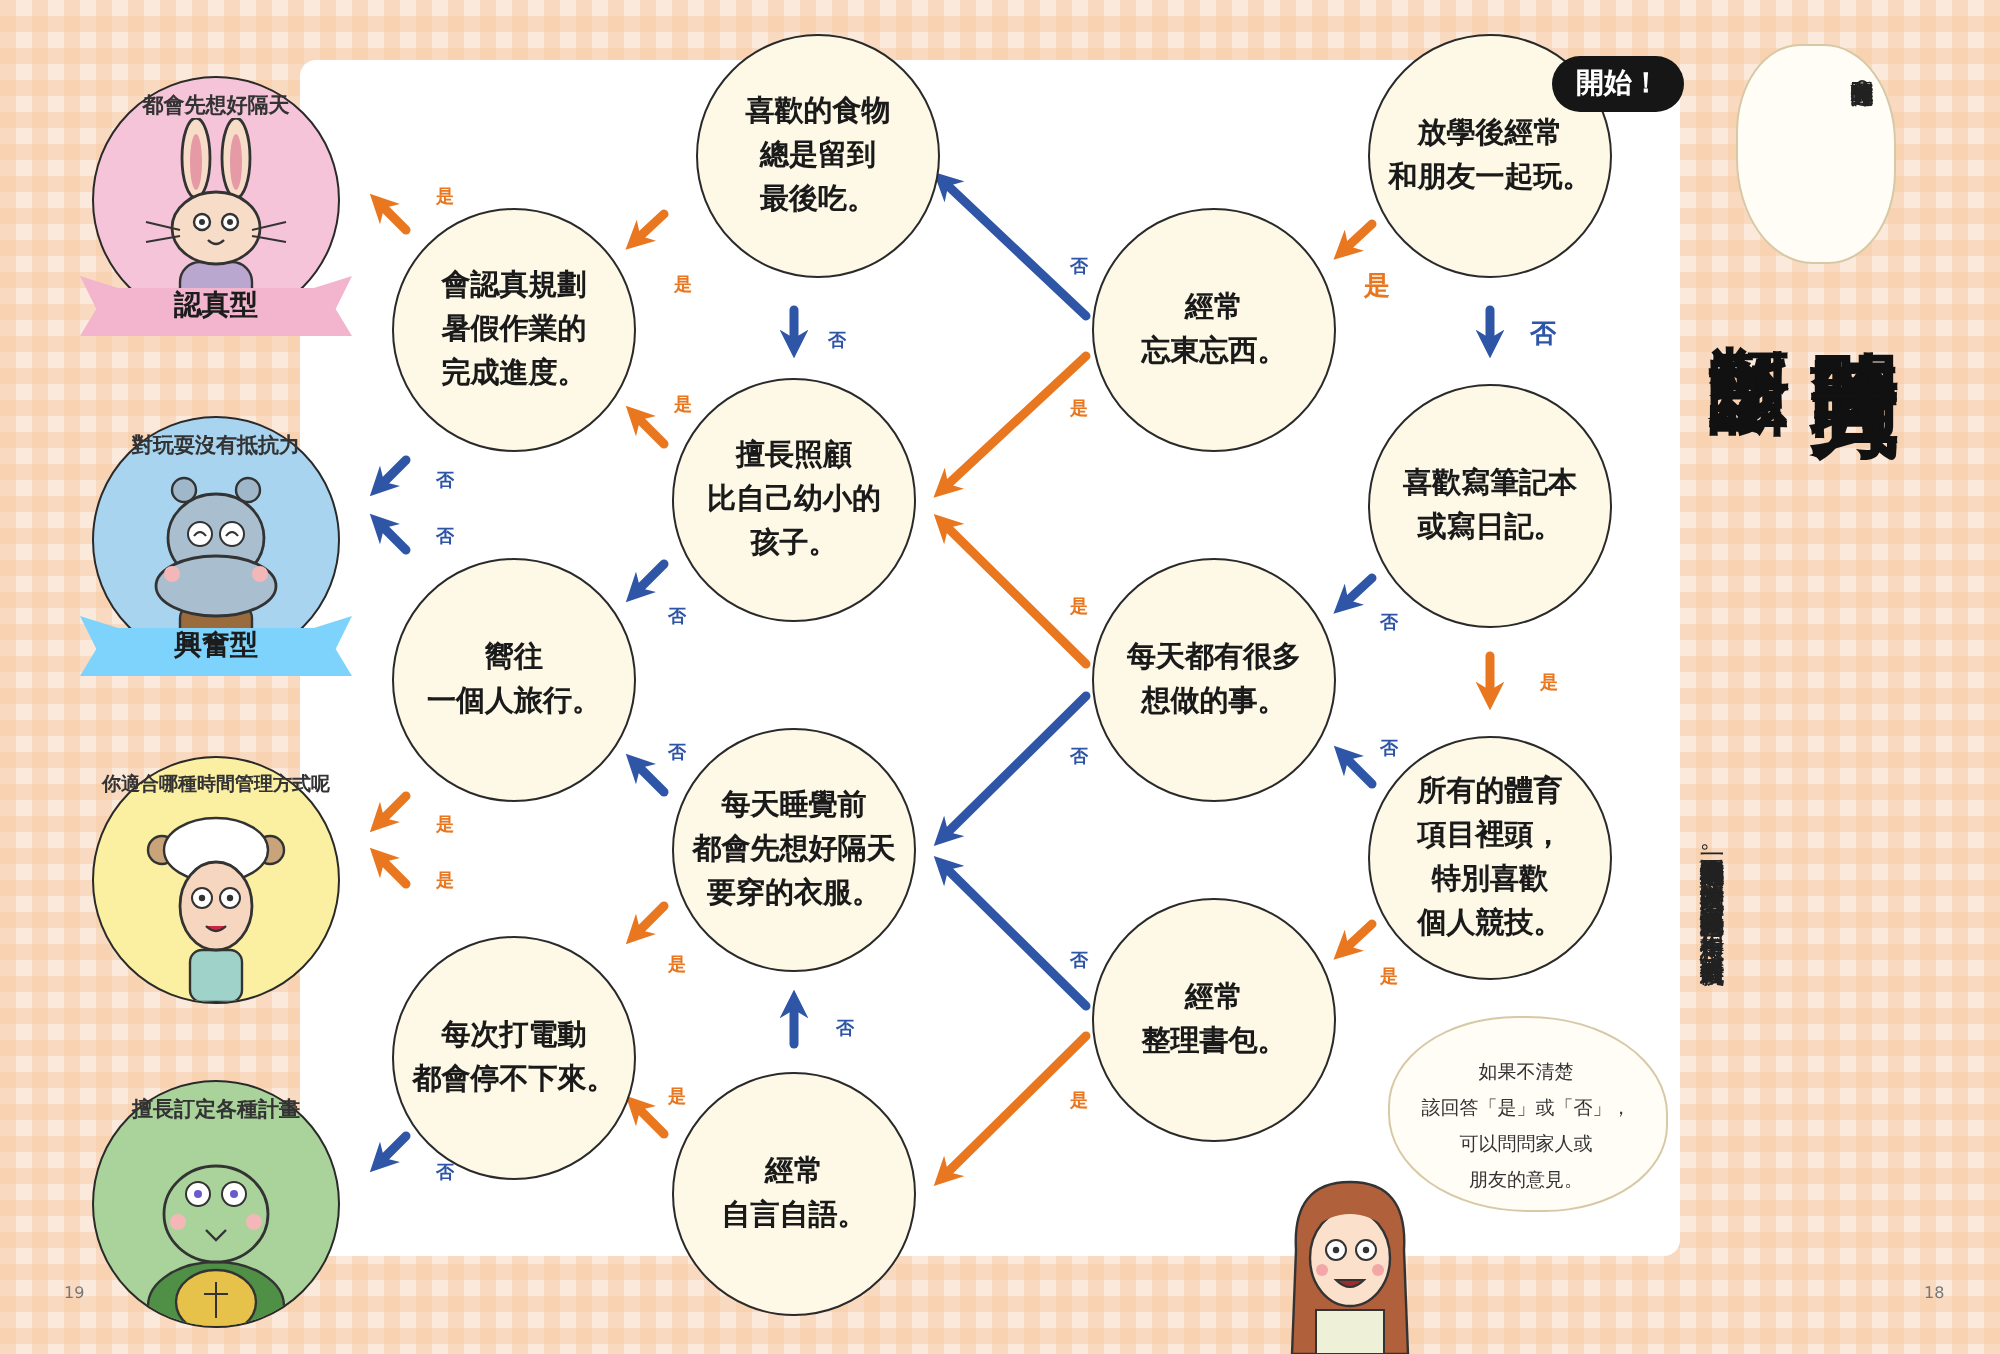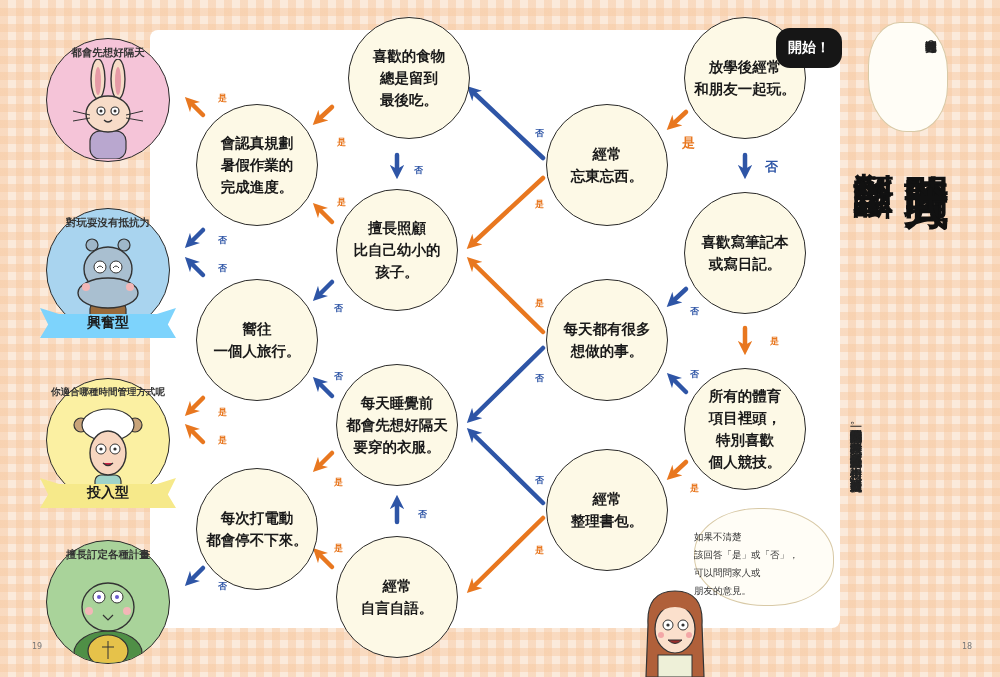--- a/index.html
+++ b/index.html
@@ -18,21 +18,21 @@
     }
     svg.flow { position: absolute; left: 0; top: 0; width: 1000px; height: 677px; }
     .q {
       position: absolute; width: 122px; height: 122px; border-radius: 50%;
       background: #fdf9e6; border: 1.6px solid #2a2a2a; box-sizing: border-box;
       display: flex; align-items: center; justify-content: center; text-align: center;
       font-weight: bold; font-size: 14.5px; line-height: 22px; color: #1a1a1a;
       white-space: pre-line; cursor: pointer;
     }
     .badge {
-      position: absolute; left: 776px; top: 28px; width: 66px; height: 40px;
+      position: absolute; left: 776px; top: 28px; width: 66px; height: 28px;
       background: #161616; color: #fff; border-radius: 14px; font-weight: bold;
       font-size: 14px; display: flex; align-items: center; justify-content: center;
     }
     .lbl { position: absolute; font-size: 9px; font-weight: bold; }
     .lbl.yes { color: #e8771f; }
     .lbl.no { color: #2e55a6; }
     .lbl.big { font-size: 13px; }
     .result {
       position: absolute; width: 136px; height: 136px;
     }
@@ -65,21 +65,21 @@
     }
     .thought-text {
       position: absolute; left: 875px; top: 32px; height: 86px; width: 64px;
       writing-mode: vertical-rl; font-size: 11.5px; line-height: 16px; color: #222;
     }
     .bubble {
       position: absolute; left: 694px; top: 508px; width: 138px; height: 96px;
       background: #fffdf6; border: 1.4px solid #d8c9a6; border-radius: 46% 50% 44% 50%;
     }
     .bubble-text {
-      position: absolute; left: 694px; top: 528px; width: 138px; 
+      position: absolute; left: 694px; top: 528px; width: 138px; text-align: center;
       font-size: 9.5px; line-height: 18px; color: #333; white-space: pre-line;
     }
     .pagenum { position: absolute; font-size: 8px; color: #777; }
   </style>
 </head>
 <body>
 
 <div class="panel"></div>
 
 <svg class="flow" viewBox="0 0 1000 677">
@@ -222,20 +222,21 @@
       <circle cx="33" cy="52" r="1.5" fill="#333"></circle>
         <circle cx="47" cy="52" r="1.5" fill="#333"></circle>
       <path d="M36 61 Q40 65 44 61" stroke="#333" fill="none" stroke-width="1.2"></path>
       <line x1="5" y1="52" x2="22" y2="56" stroke="#333"></line>
         <line x1="5" y1="62" x2="22" y2="59" stroke="#333"></line>
       <line x1="58" y1="56" x2="75" y2="52" stroke="#333"></line>
         <line x1="58" y1="59" x2="75" y2="62" stroke="#333"></line>
     </svg>
   </div>
   <div class="arc-text">都會先想好隔天</div>
+  <div class="ribbon" style="background:#f2b5cd">認真型</div>
 </div>
 
 <div class="result" style="left:40px;top:208px">
   <div class="disc" style="background:#a9d4ef">
     <svg class="face" style="top:22px" width="84" height="100" viewBox="0 0 84 100">
       <circle cx="26" cy="14" r="6" fill="#9fb7c9" stroke="#333" stroke-width="1.2"></circle>
       <circle cx="58" cy="14" r="6" fill="#9fb7c9" stroke="#333" stroke-width="1.2"></circle>
       <rect x="24" y="72" width="36" height="28" rx="6" fill="#9a6b3c" stroke="#333" stroke-width="1.2"></rect>
       <ellipse cx="42" cy="38" rx="24" ry="22" fill="#a9bfd0" stroke="#333" stroke-width="1.4"></ellipse>
       <ellipse cx="42" cy="62" rx="30" ry="15" fill="#a9bfd0" stroke="#333" stroke-width="1.4"></ellipse>
@@ -260,21 +261,20 @@
       <rect x="32" y="74" width="26" height="26" rx="6" fill="#9fd3c9" stroke="#333" stroke-width="1.2"></rect>
       <ellipse cx="45" cy="52" rx="18" ry="22" fill="#f7d6c0" stroke="#333" stroke-width="1.4"></ellipse>
       <circle cx="38" cy="48" r="5" fill="#fff" stroke="#333"></circle>
         <circle cx="52" cy="48" r="5" fill="#fff" stroke="#333"></circle>
       <circle cx="38" cy="48" r="1.6" fill="#333"></circle>
         <circle cx="52" cy="48" r="1.6" fill="#333"></circle>
       <path d="M40 62 Q45 67 50 62" stroke="#333" fill="#c24" stroke-width="1.2"></path>
     </svg>
   </div>
   <div class="arc-text" style="font-size:9.5px">你適合哪種時間管理方式呢</div>
-  <div class="ribbon" style="background:#f6e98a">投入型</div>
 </div>
 
 <div class="result" style="left:40px;top:540px">
   <div class="disc" style="background:#a9d39a">
     <svg class="face" style="top:26px" width="86" height="100" viewBox="0 0 86 100">
       <ellipse cx="43" cy="86" rx="34" ry="22" fill="#4f8f46" stroke="#333" stroke-width="1.2"></ellipse>
       <ellipse cx="43" cy="84" rx="20" ry="16" fill="#e6c24a" stroke="#333" stroke-width="1.2"></ellipse>
       <line x1="43" y1="74" x2="43" y2="92" stroke="#333"></line>
         <line x1="37" y1="80" x2="49" y2="80" stroke="#333"></line>
       <ellipse cx="43" cy="40" rx="26" ry="24" fill="#a9d39a" stroke="#333" stroke-width="1.4"></ellipse>

